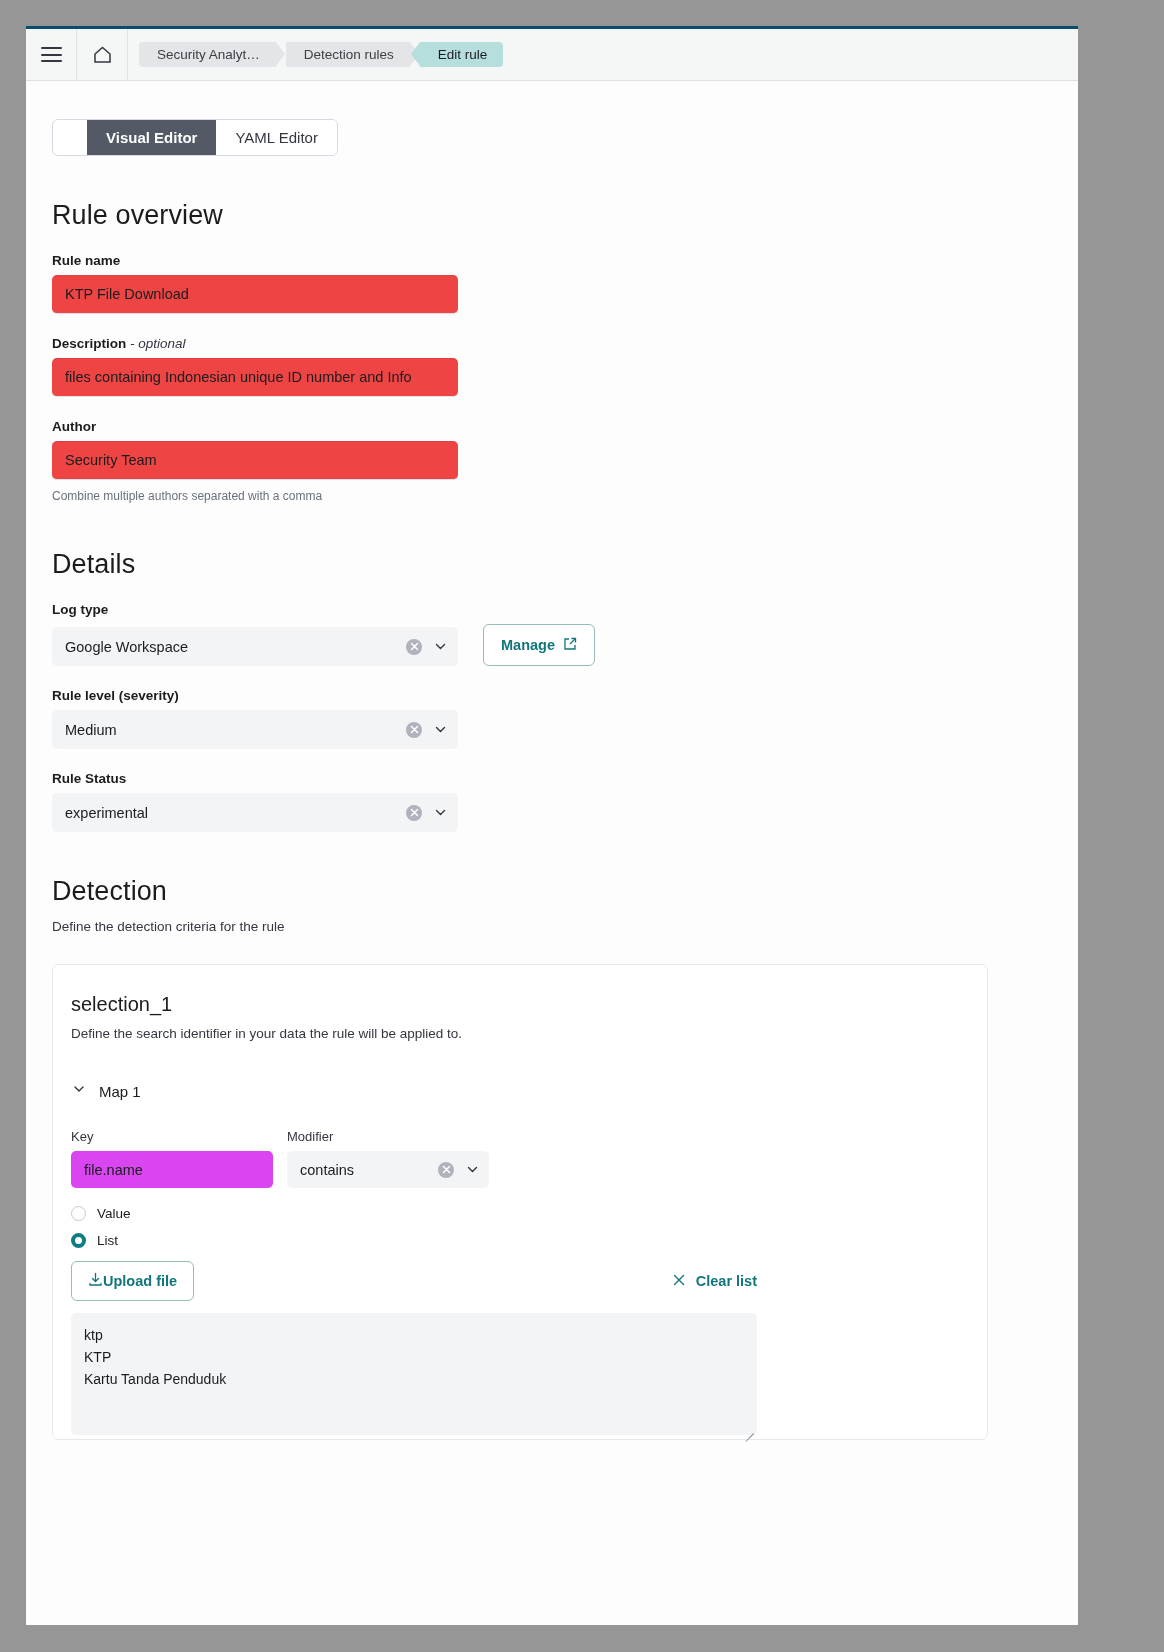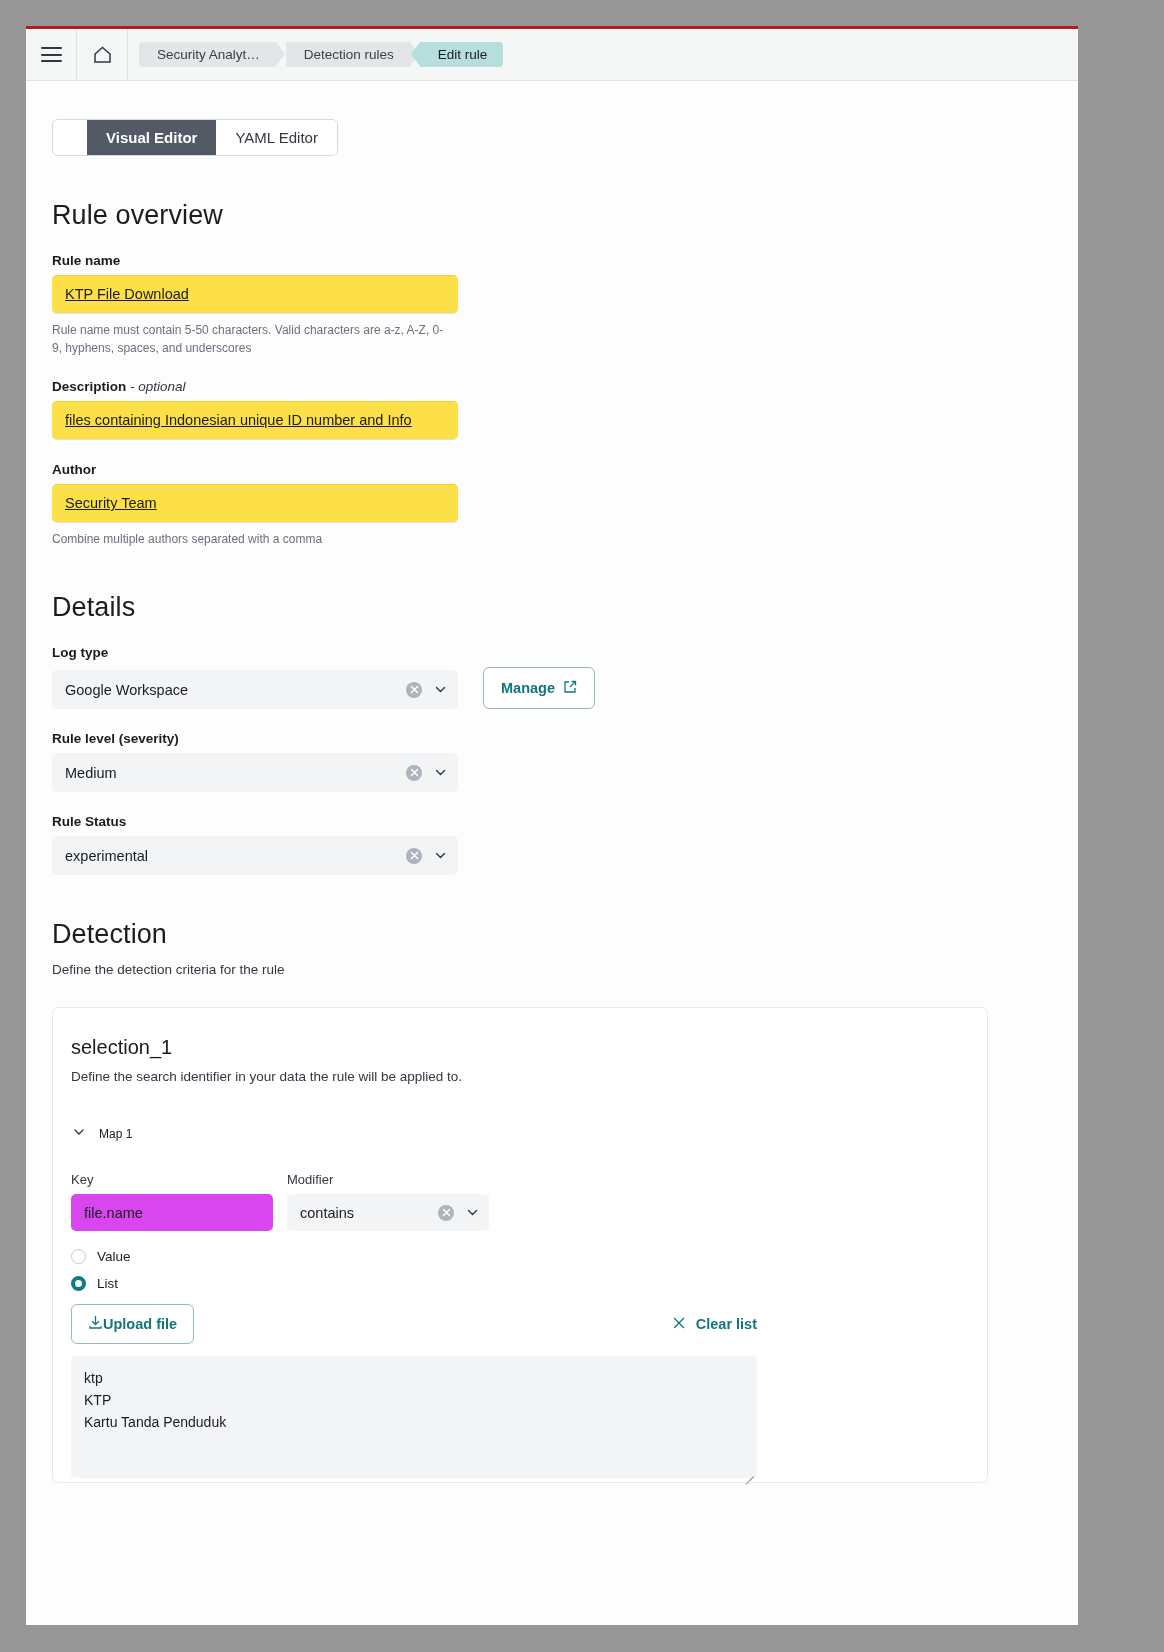--- a/index.html
+++ b/index.html
@@ -8,21 +8,21 @@
     width: 1164px; height: 1652px;
     background: #969696;
     font-family: "Liberation Sans", sans-serif;
     overflow: hidden;
   }
   .browser-window {
     position: absolute;
     left: 26px; top: 26px;
     width: 1052px; height: 1599px;
     background: #ffffff;
-    border-top: 3px solid #b91c1c;
+    border-top: 3px solid #0c4a6e;
     overflow: hidden;
   }
   
   .topnav {
     height: 52px;
     background: #f5f7f7;
     border-bottom: 1px solid #e0e3e5;
     display: flex;
     align-items: center;
   }
@@ -124,31 +124,30 @@
     font-size: 13.5px;
     font-weight: 700;
     color: #1a1c1e;
     margin-bottom: 7px;
     display: block;
   }
   .field-label .optional { font-weight: 400; font-style: italic; color: #343741; }
   .input-box {
     width: 406px;
     height: 39px;
-    background: #fde047;
+    background: #ef4444;
     border: none;
     border-bottom: 1px solid #dfe1e5;
     border-radius: 5px;
     display: flex;
     align-items: center;
     padding: 0 13px;
     font-size: 14.5px;
     color: #1a1c1e;
     box-shadow: 0 1px 0 0 rgba(0,0,0,0.06) inset;
-    text-decoration: underline;
   }
   .help-text {
     font-size: 12px;
     color: #6a717d;
     margin-top: 7px;
     line-height: 1.5;
     max-width: 400px;
   }
   .select-box {
     width: 406px; height: 39px;
@@ -195,21 +194,21 @@
     background: #fff;
     padding: 28px 0 0 18px;
   }
   .panel-title { font-size: 20px; font-weight: 400; color: #1a1c1e; }
   .panel-sub { font-size: 13.5px; color: #343741; margin-top: 10px; }
   .map-row {
     margin-top: 40px;
     display: flex; align-items: center; gap: 12px;
     cursor: pointer;
   }
-  .map-label { font-size: 12px; color: #1a1c1e; }
+  .map-label { font-size: 15px; color: #1a1c1e; }
   .kv-row { display: flex; gap: 14px; margin-top: 28px; }
   .kv-col .kv-label { font-size: 13px; color: #343741; margin-bottom: 7px; display: block; }
   .kv-input {
     width: 202px; height: 37px;
     background: #d946ef;
     border-radius: 5px;
     display: flex; align-items: center;
     padding: 0 13px;
     font-size: 14.5px; color: #1a1c1e;
   }
@@ -326,21 +325,20 @@
       </div>
 
       
       <h2 class="section-title">Rule overview</h2>
 
       <div class="field">
         <label class="field-label">Rule name</label>
         <div class="input-box">
           <span>KTP File Download</span>
         </div>
-        <div class="help-text">Rule name must contain 5-50 characters. Valid characters are a-z, A-Z, 0-9, hyphens, spaces, and underscores</div>
       </div>
 
       <div class="field">
         <label class="field-label">
           <span>Description</span>
           <span class="optional">- optional</span>
         </label>
         <div class="input-box">
           <span>files containing Indonesian unique ID number and Info</span>
         </div>

